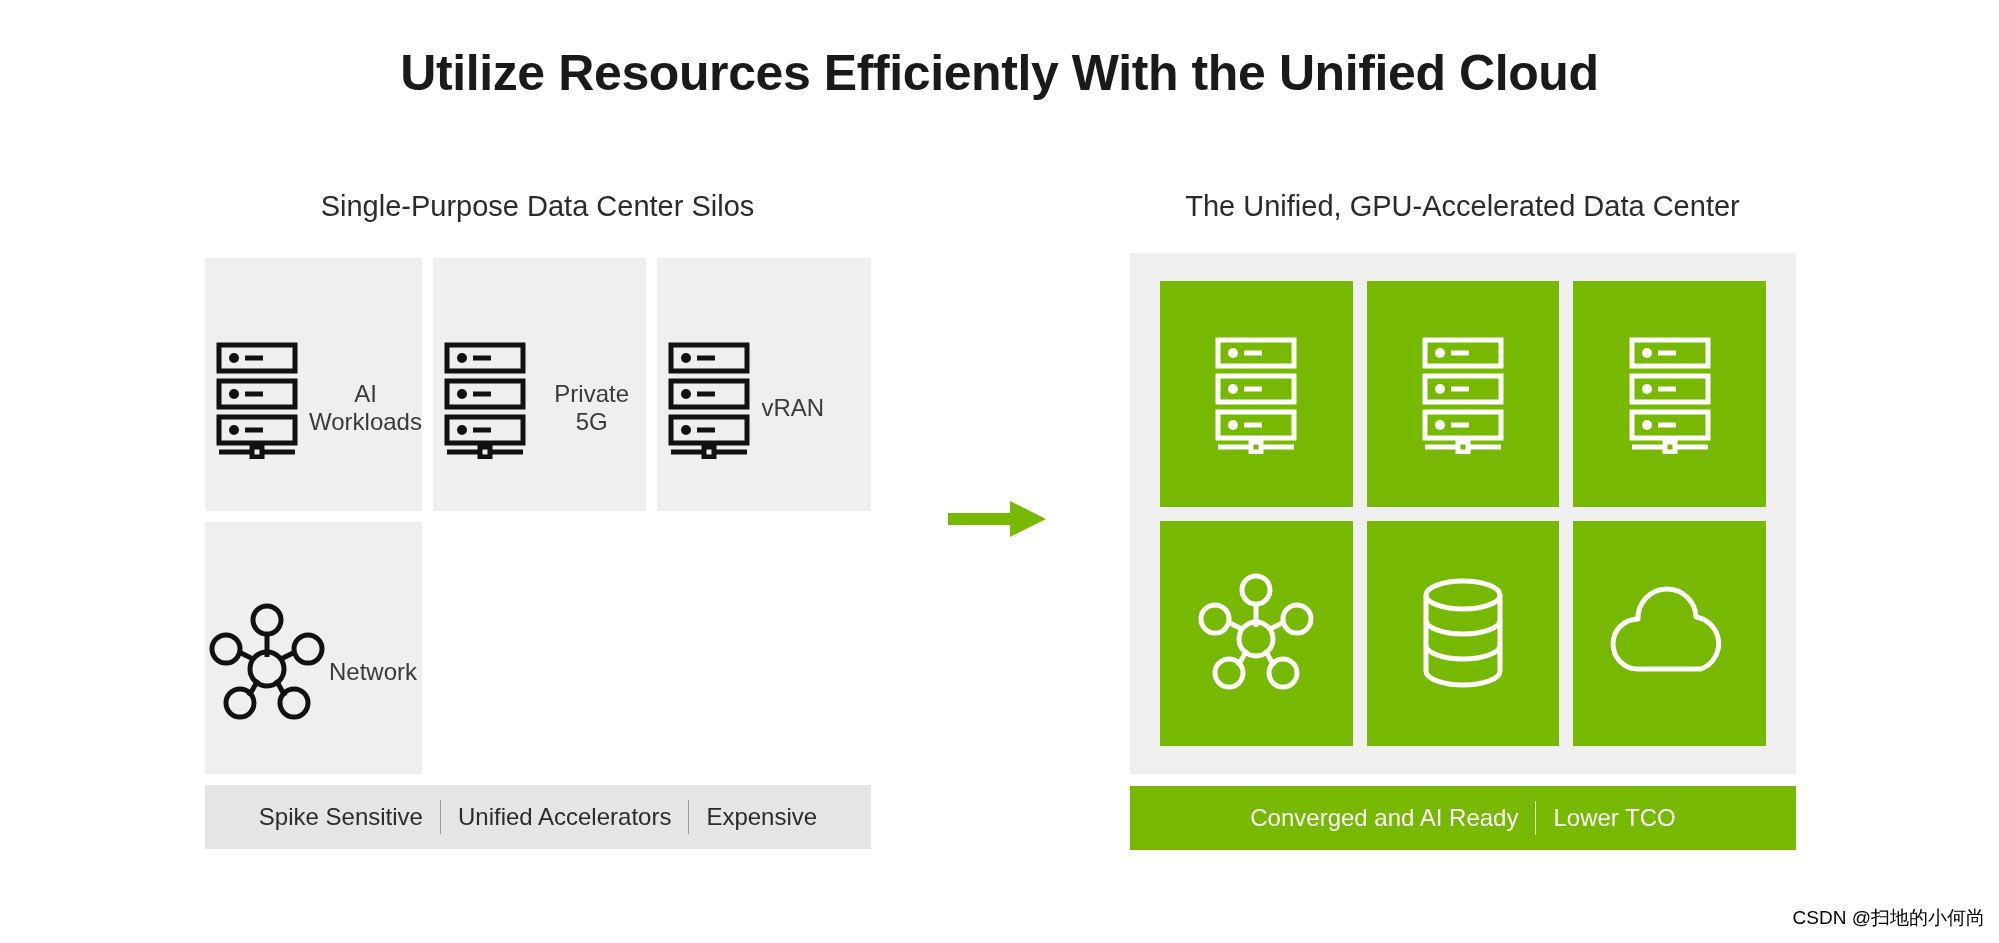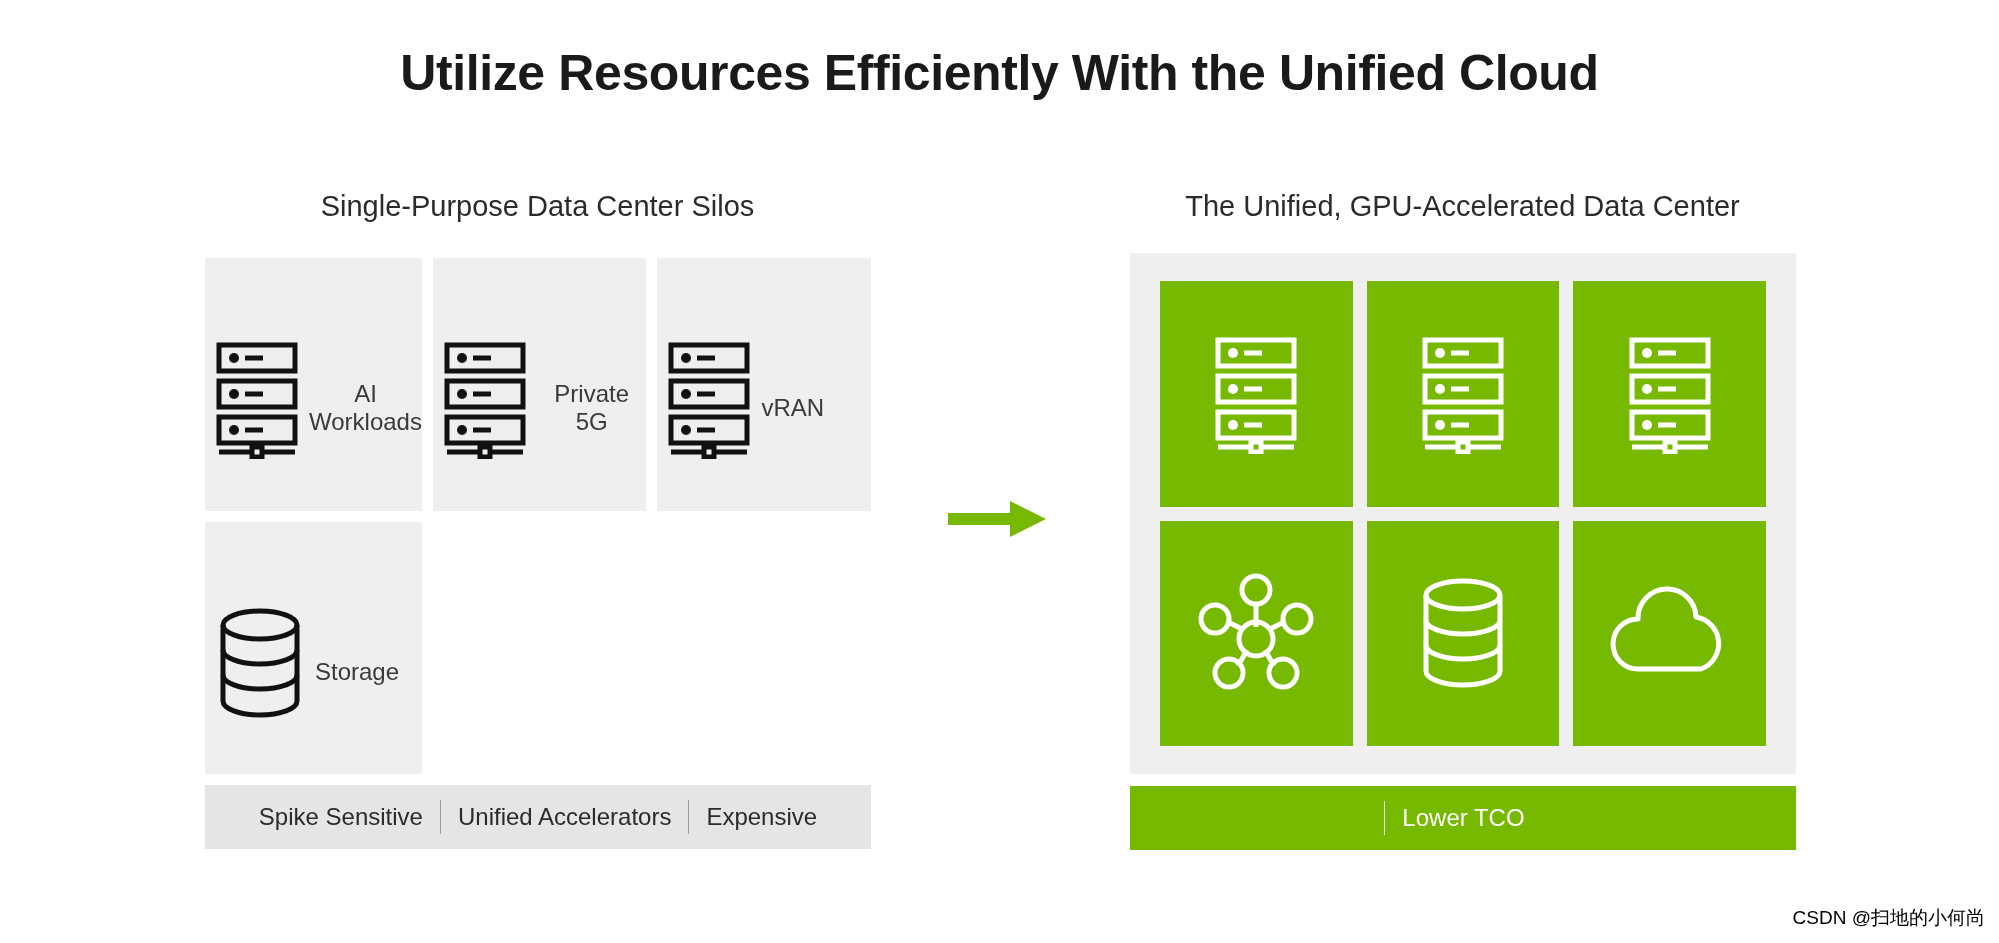--- a/index.html
+++ b/index.html
@@ -259,34 +259,41 @@
           <g stroke="#111111" stroke-width="5">
             <line x1="40" y1="19" x2="58" y2="19"></line>
             <line x1="40" y1="55" x2="58" y2="55"></line>
             <line x1="40" y1="91" x2="58" y2="91"></line>
           </g>
         </svg>
       </div>
       <div class="silo-label">vRAN</div>
     </div>
 
-
     <div class="silo-tile">
       <div class="silo-icon">
-        <svg width="110" height="120" viewBox="0 0 110 120">
+        <svg width="124" height="120" viewBox="0 0 124 120">
           <g fill="none" stroke="#111111" stroke-width="5">
-            <ellipse cx="55" cy="22" rx="37" ry="14"></ellipse>
-            <path d="M18 22 V 98 A 37 14 0 0 0 92 98 V 22"></path>
-            <path d="M18 47 A 37 14 0 0 0 92 47"></path>
-            <path d="M18 72 A 37 14 0 0 0 92 72"></path>
-          </g>
-        </svg>
-      </div>
-      <div class="silo-label">Storage</div>
-    </div>
+            <line x1="62" y1="30" x2="62" y2="54"></line>
+            <line x1="34" y1="49" x2="48" y2="56"></line>
+            <line x1="90" y1="49" x2="76" y2="56"></line>
+            <line x1="44" y1="93" x2="53" y2="77"></line>
+            <line x1="80" y1="93" x2="71" y2="77"></line>
+            <circle cx="62" cy="66" r="17"></circle>
+            <circle cx="62" cy="17" r="14"></circle>
+            <circle cx="21" cy="46" r="14"></circle>
+            <circle cx="103" cy="46" r="14"></circle>
+            <circle cx="35" cy="100" r="14"></circle>
+            <circle cx="89" cy="100" r="14"></circle>
+          </g>
+        </svg>
+      </div>
+      <div class="silo-label">Network</div>
+    </div>
+
 
 
   </div>
 </div>
 
 <div id="left-footer">
   <span class="chip">Spike Sensitive</span>
   <span class="sep"></span>
   <span class="chip">Unified Accelerators</span>
   <span class="sep"></span>
@@ -419,17 +426,18 @@
                    A 27 27 0 0 1 99 96
                    Z" fill="none" stroke="#ffffff" stroke-width="5" stroke-linejoin="round"></path>
         </svg>
       </div>
     </div>
 
   </div>
 </div>
 
 <div id="right-footer">
+  <span class="chip">Converged and AI Ready</span>
   <span class="sep"></span>
   <span class="chip">Lower TCO</span>
 </div>
 
 <div id="watermark">CSDN @扫地的小何尚</div>
 
 </body></html>

